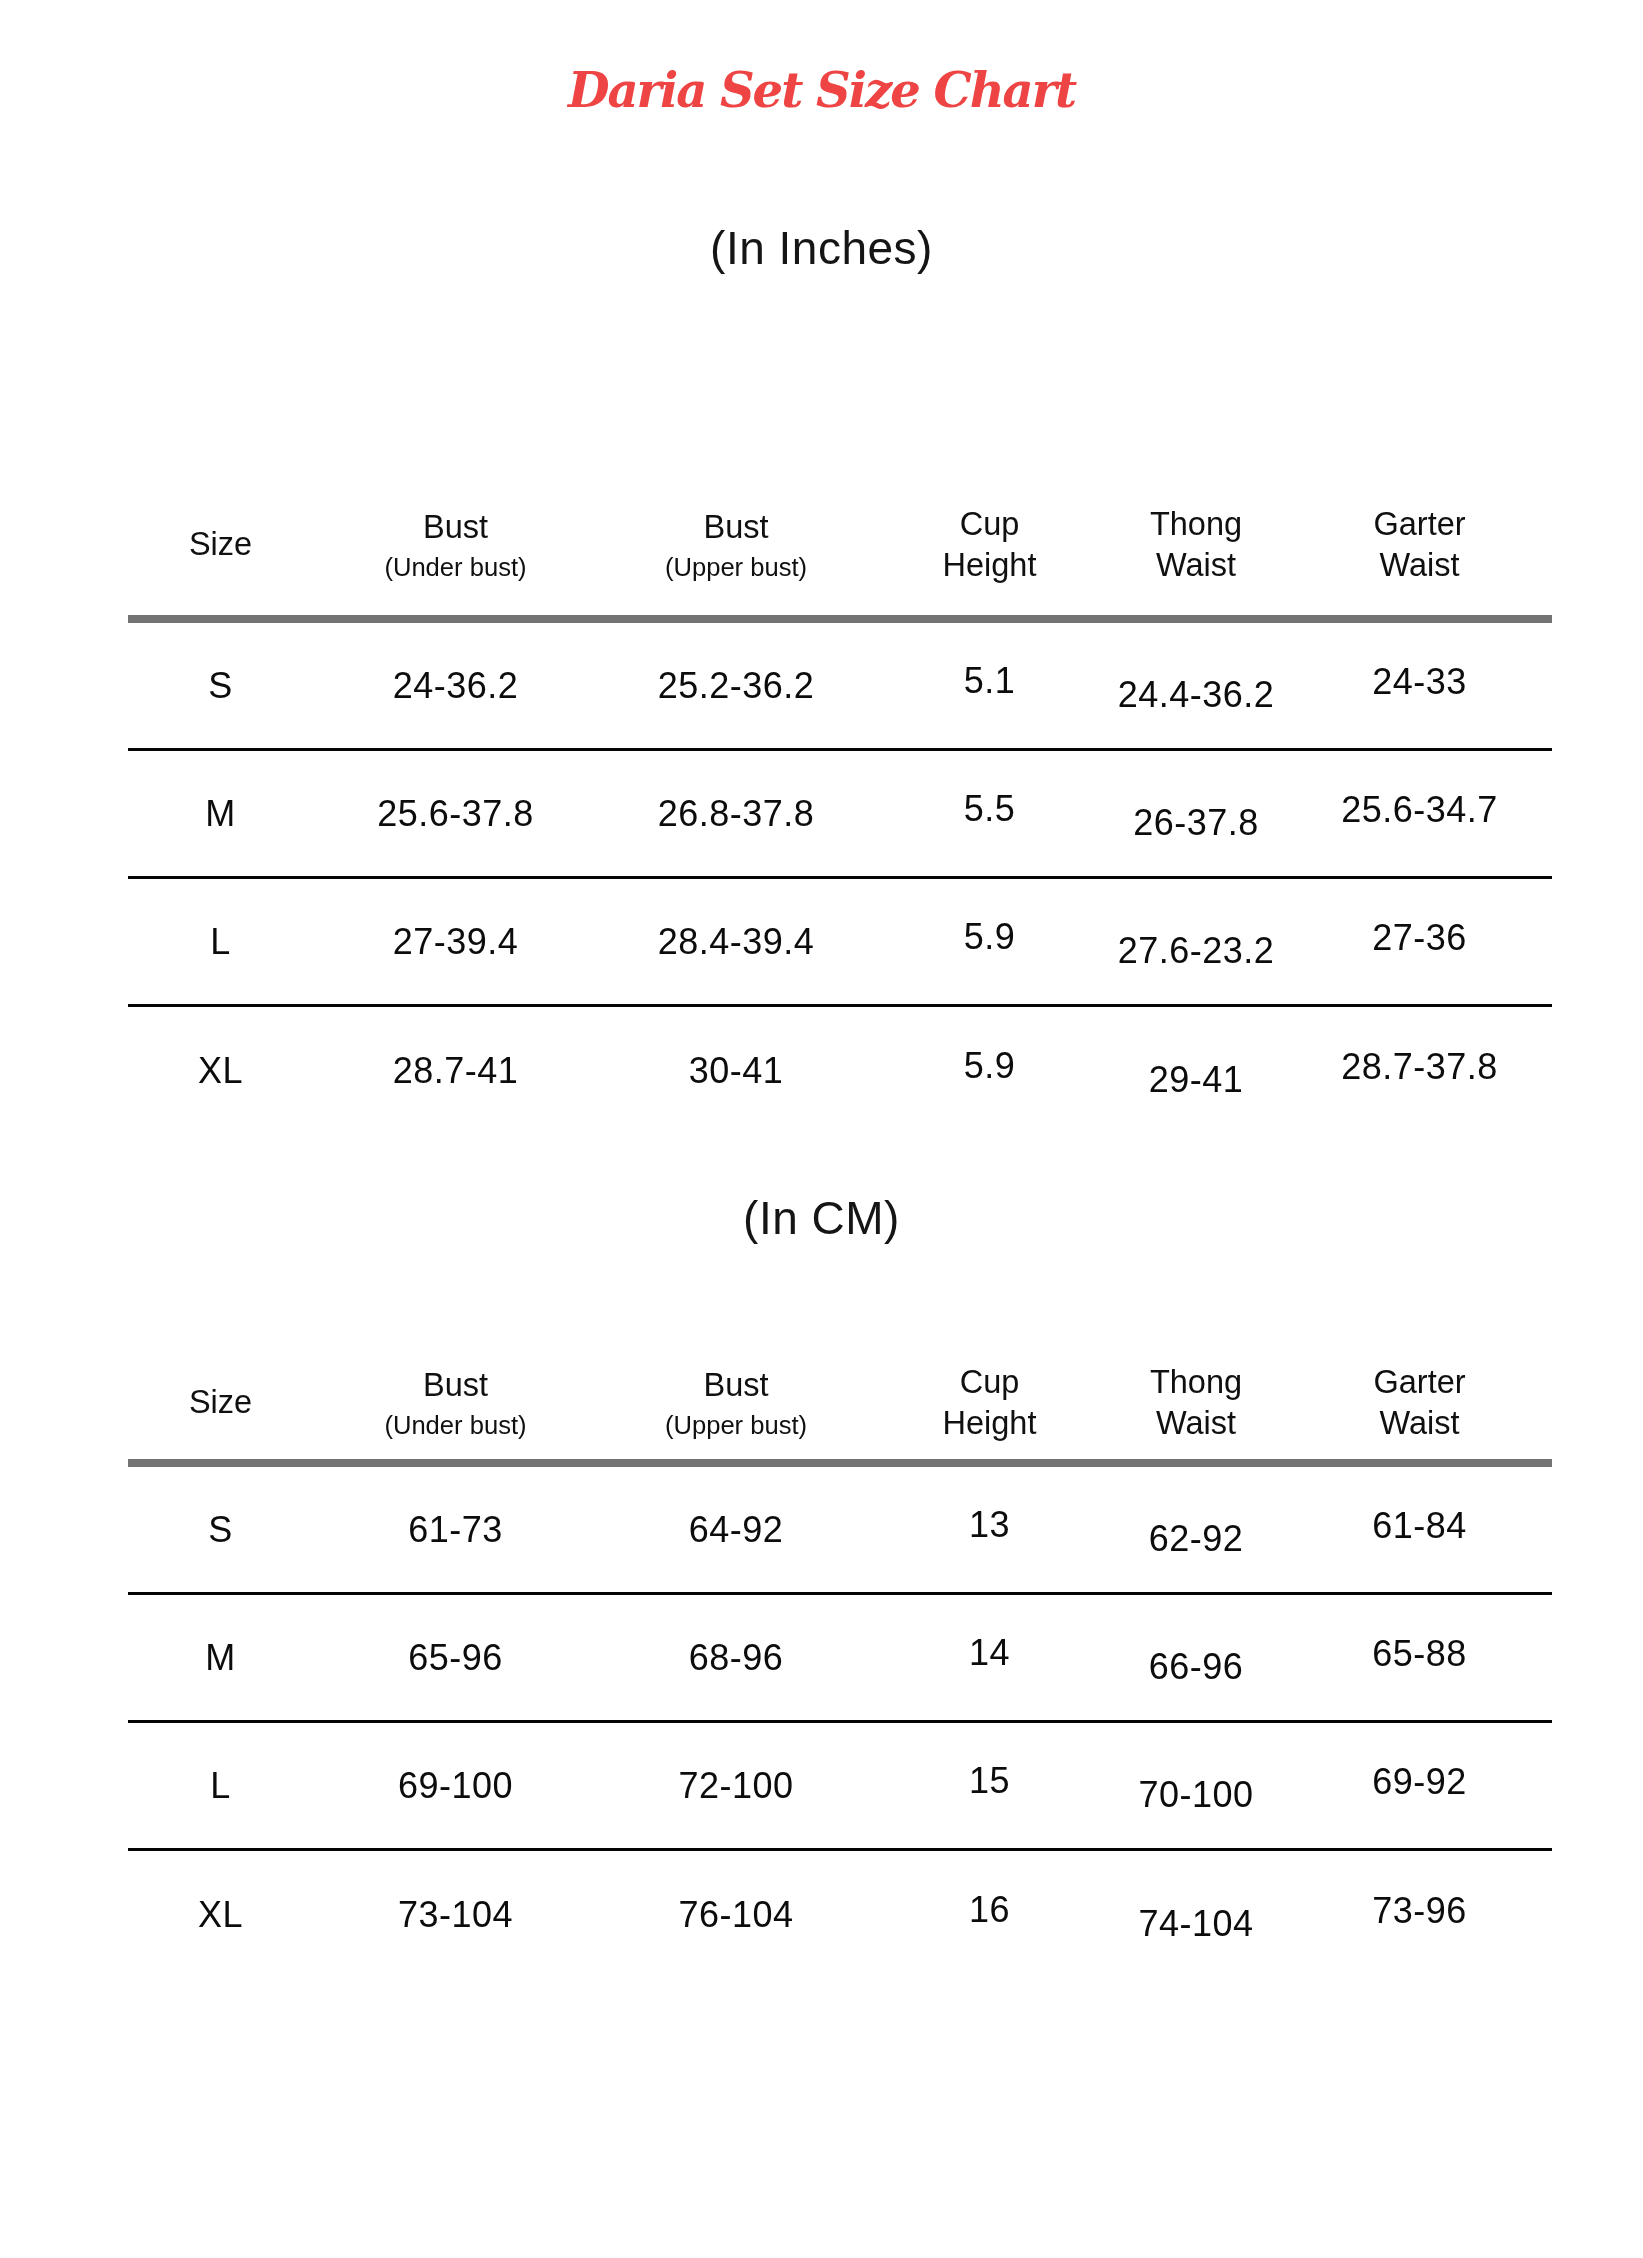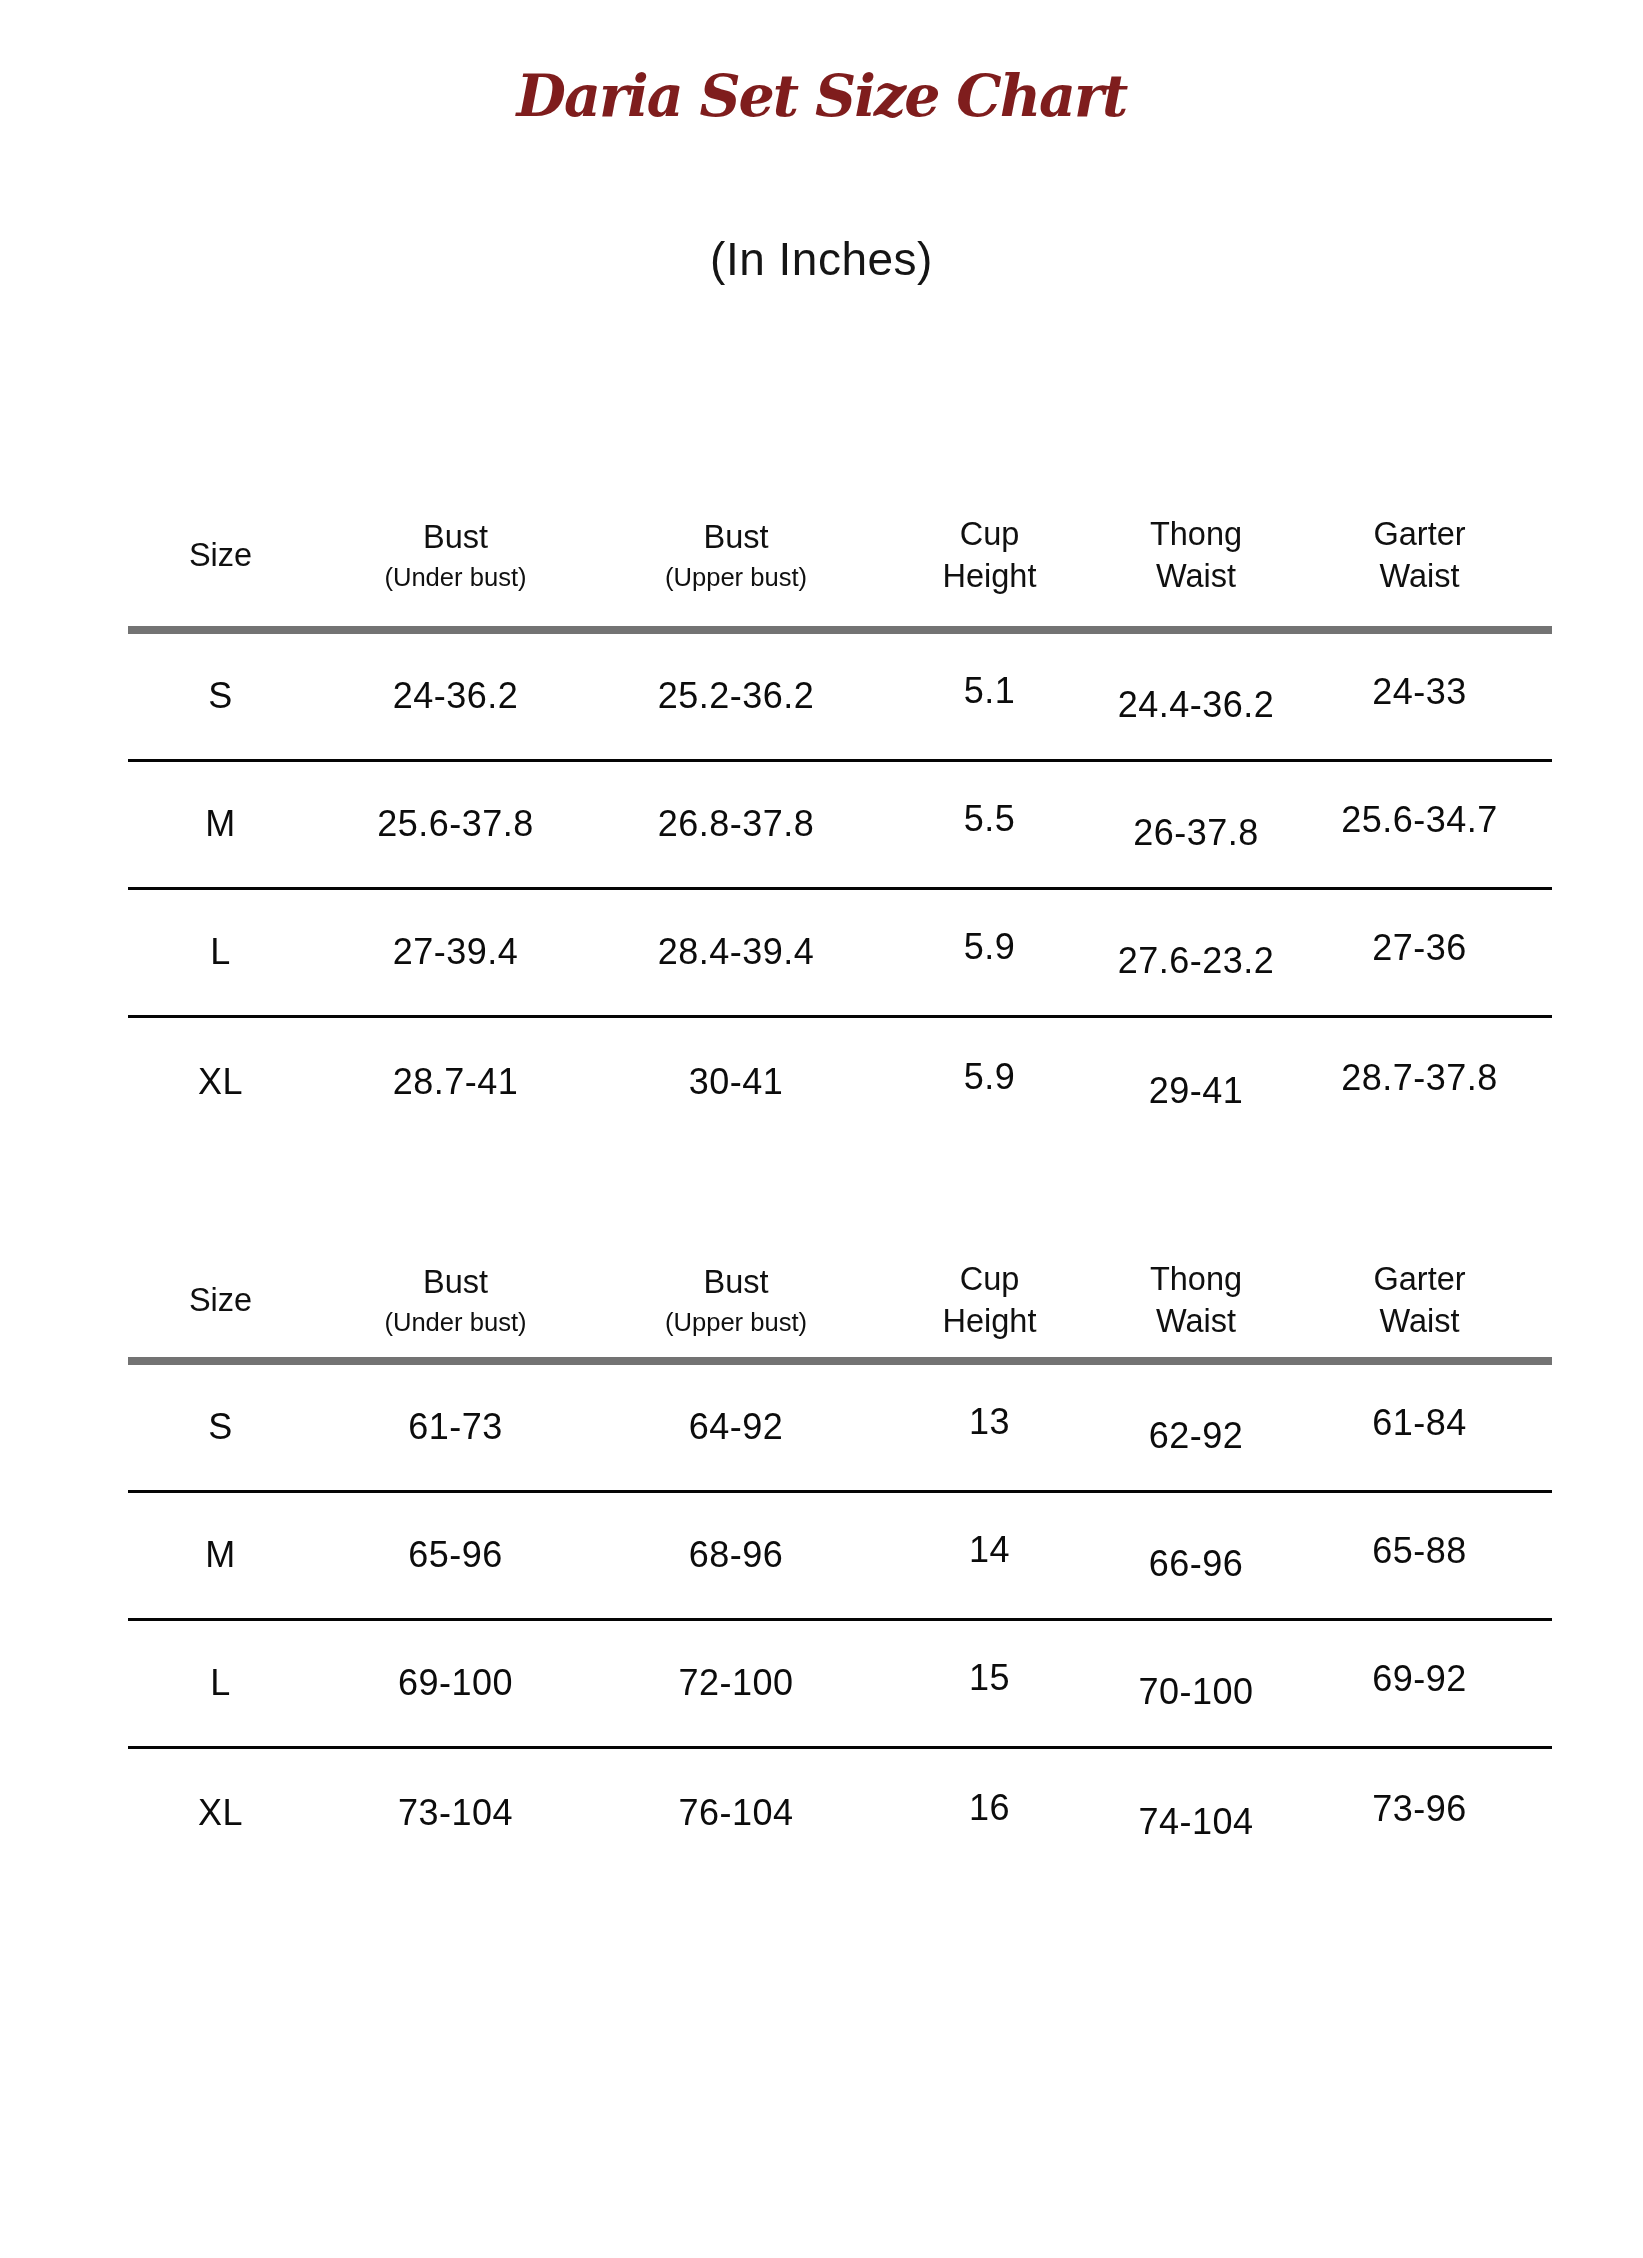--- a/index.html
+++ b/index.html
@@ -13,24 +13,24 @@
     font-family: "Liberation Sans", sans-serif;
     overflow: hidden;
   }
   .title {
     margin: 0;
     padding-top: 63px;
     text-align: center;
     font-family: "DejaVu Serif", serif;
     font-style: italic;
     font-weight: 700;
-    font-size: 57px;
+    font-size: 48px;
     line-height: 1.15;
     letter-spacing: -2px;
-    color: #7f1d1d;
+    color: #ef4444;
   }
   .section-heading {
     margin-top: 101px;
     text-align: center;
     font-size: 46px;
     font-weight: 400;
     letter-spacing: 0.5px;
     line-height: 59px;
     color: #151515;
   }
@@ -139,20 +139,21 @@
     <div class="trow">
       <div class="td c0">XL</div>
       <div class="td c1">28.7-41</div>
       <div class="td c2">30-41</div>
       <div class="td c3">5.9</div>
       <div class="td c4">29-41</div>
       <div class="td c5">28.7-37.8</div>
     </div>
   </div>
 
+  <div class="section-heading cm">(In CM)</div>
 
   <div class="size-table cm-table">
     <div class="thead">
       <div class="th"><span class="label">Size</span></div>
       <div class="th"><span class="label">Bust</span><span class="sub">(Under bust)</span></div>
       <div class="th"><span class="label">Bust</span><span class="sub">(Upper bust)</span></div>
       <div class="th"><span class="label">Cup Height</span></div>
       <div class="th"><span class="label">Thong Waist</span></div>
       <div class="th"><span class="label">Garter Waist</span></div>
     </div>

